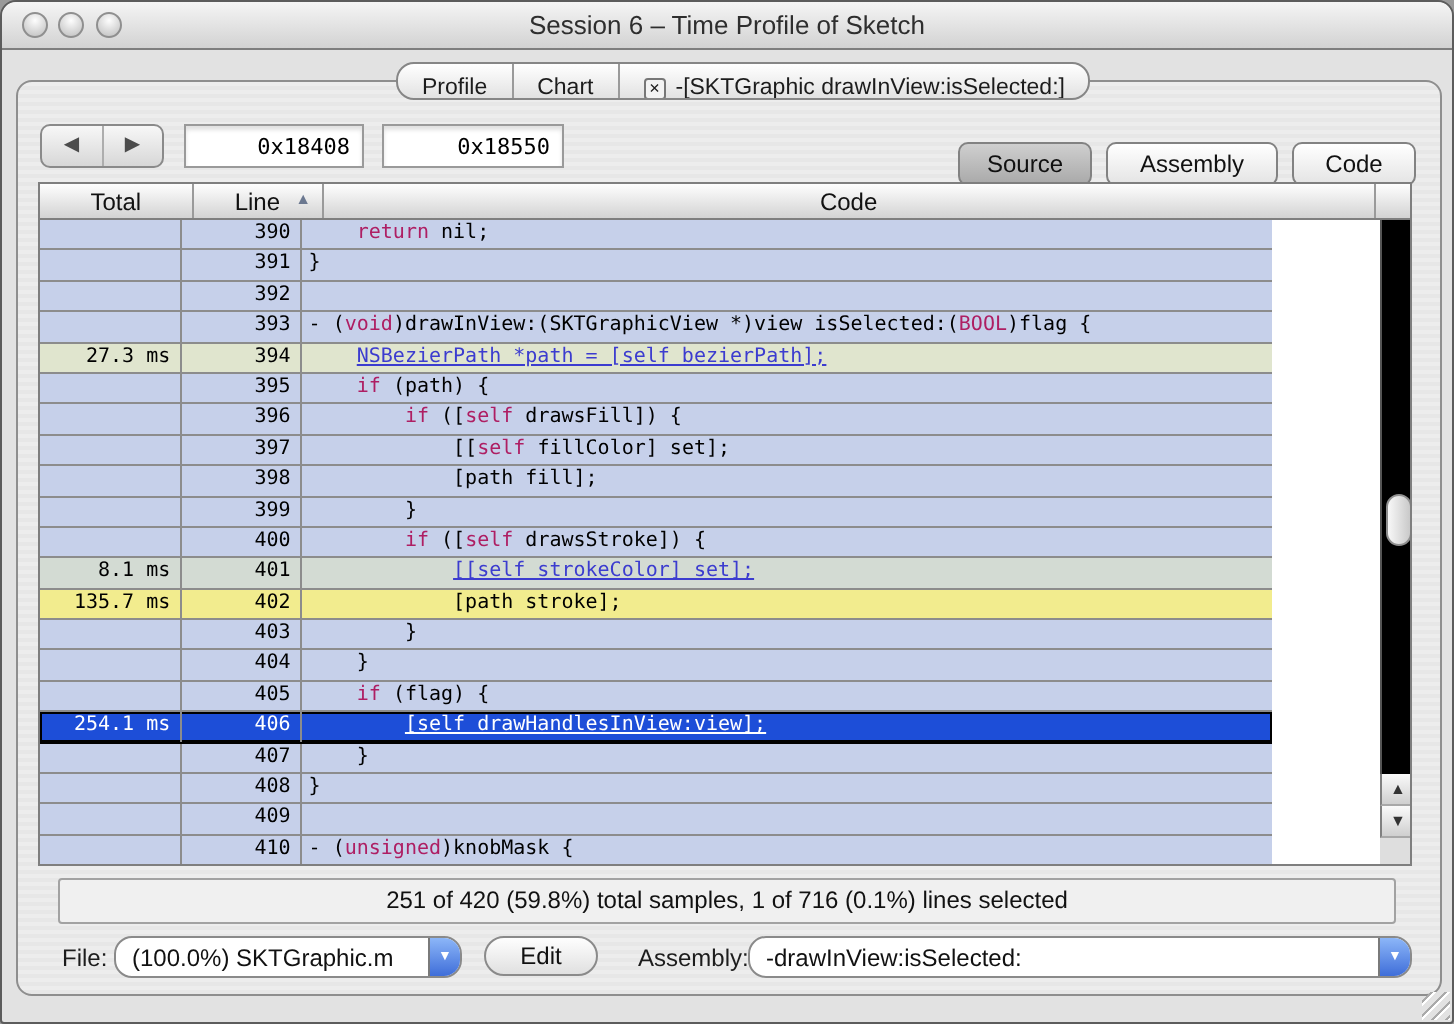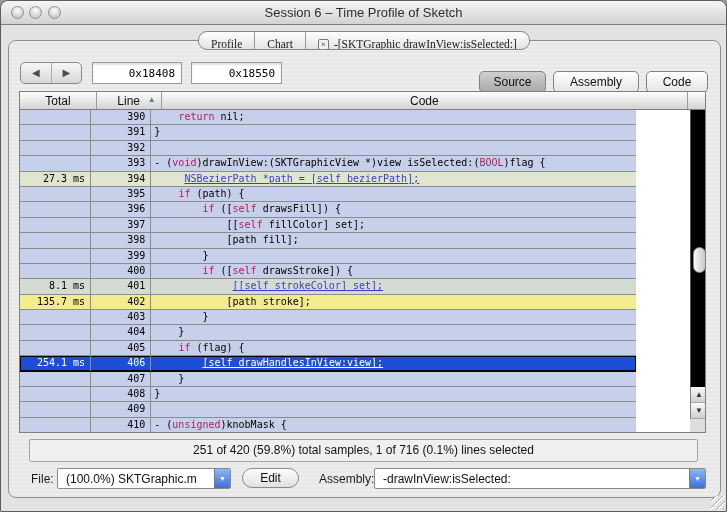--- a/index.html
+++ b/index.html
@@ -17,21 +17,21 @@
     background:radial-gradient(circle at 50% 30%, #fdfdfd, #d9d9d9 55%, #bdbdbd); }
   
   .panel{ position:absolute; left:7px; top:39px; width:713px; height:458px;
     border:1px solid #8e8e8e; border-radius:8px;
     background:repeating-linear-gradient(180deg,#ededed 0 2px,#e7e7e7 2px 4px); }
   
   .tabbar{ position:absolute; left:197px; top:30px; height:19px; display:flex;
     border:1px solid #868686; border-radius:9px; overflow:hidden;
     background:linear-gradient(#ffffff,#e2e2e2); z-index:5; }
   .tab{ padding:12px 12px; font-size:11.5px; color:#1c1c1c; line-height:17px;
-    border-right:1px solid #9a9a9a; white-space:nowrap; display:flex; align-items:center;font-family:Liberation Serif, serif; }
+    border-right:1px solid #9a9a9a; white-space:nowrap; display:flex; align-items:center; }
   .tab:last-child{ border-right:none; }
   .closebox{ display:inline-block; width:11px; height:11px; margin-right:5px;
     border:1px solid #777; border-radius:2px; background:#f3f3f3; font-size:9px;
     line-height:9px; text-align:center; color:#222; }
   
   .navbtn{ position:absolute; left:19px; top:61px; width:62px; height:22px;
     border:1px solid #8a8a8a; border-radius:5px; display:flex;
     background:linear-gradient(#f7f7f7,#d7d7d7); }
   .navhalf{ flex:1; text-align:center; font-size:10px; color:#4c4c4c; line-height:20px; }
   .navhalf:first-child{ border-right:1px solid #adadad; }
@@ -58,37 +58,37 @@
   .trow{ display:flex; height:15.4px; border-bottom:1px solid #8c8c8c;
     font-family:"DejaVu Sans Mono", monospace; font-size:10px; color:#000; }
   .c-total{ width:77px; text-align:right; padding:1px 5px 0 0; border-right:1px solid #8c8c8c; }
   .c-line{ width:65px; text-align:right; padding:1px 5px 0 0; border-right:1px solid #8c8c8c; }
   .c-code{ width:528px; padding:1px 0 0 3px; white-space:pre; overflow:hidden; }
   .bg-blue{ background:#c6d0ea; } .bg-green{ background:#e0e5ce; }
   .bg-graygreen{ background:#d3dbd3; } .bg-yellow{ background:#f2ec8e; }
   .bg-selected{ background:#1d4ed8; color:#fff; box-shadow:inset 0 0 0 1px #000;
     border-bottom:1px solid #000; }
   .seg-kw{ color:#ae1e63; }
-  .seg-link{ color:#3c3ccf; text-decoration:underline;margin-left:6px; }
+  .seg-link{ color:#3c3ccf; text-decoration:underline; }
   .seg-linksel{ color:#ffffff; text-decoration:underline; }
   
   .scrollcol{ position:absolute; left:670px; top:18px; width:17px; bottom:0; background:#dedede; }
   .track{ position:relative; height:277px; background:#000; border-left:1px solid #555; }
   .thumb{ position:absolute; left:2px; top:137px; width:13px; height:26px; border-radius:7px;
     background:linear-gradient(90deg,#f8f8f8,#c9c9c9); border:1px solid #8f8f8f; }
   .sbtn{ height:16px; text-align:center; font-size:8px; color:#333; line-height:16px;
     background:linear-gradient(#fafafa,#cfcfcf); border-left:1px solid #808080;
     border-bottom:1px solid #a8a8a8; }
   
   .statusbox{ position:absolute; left:28px; top:438px; width:669px; height:23px;
     background:#f0f0f0; border:1px solid #a2a2a2; border-radius:2px;
     font-size:12px; color:#111; text-align:center; line-height:21px; }
   .flabel{ position:absolute; font-size:12px; color:#1c1c1c; top:471px; }
   .popup{ position:absolute; top:467px; height:21px; background:#fff;
-    border:1px solid #8a8a8a; border-radius:2px; display:flex; align-items:center;
+    border:1px solid #8a8a8a; border-radius:9px; display:flex; align-items:center;
     overflow:hidden; }
   .popup-text{ flex:1; font-size:12px; color:#111; padding-left:8px; white-space:nowrap; }
   .popup-arrow{ width:16px; height:100%; background:linear-gradient(#8cb6f8,#3f6ed9);
     border-left:1px solid #7a7a7a; color:#fff; font-size:7px; text-align:center;
     line-height:20px; }
   #file-popup{ left:56px; width:174px; } #func-popup{ left:373px; width:332px; }
   .editbtn{ position:absolute; left:241px; top:467px; width:57px; height:20px;
     border:1px solid #8a8a8a; border-radius:10px; background:linear-gradient(#fefefe,#e0e0e0);
     font-size:12px; color:#111; text-align:center; line-height:18px; }
   .grip{ position:absolute; right:1px; bottom:1px; width:14px; height:14px;

